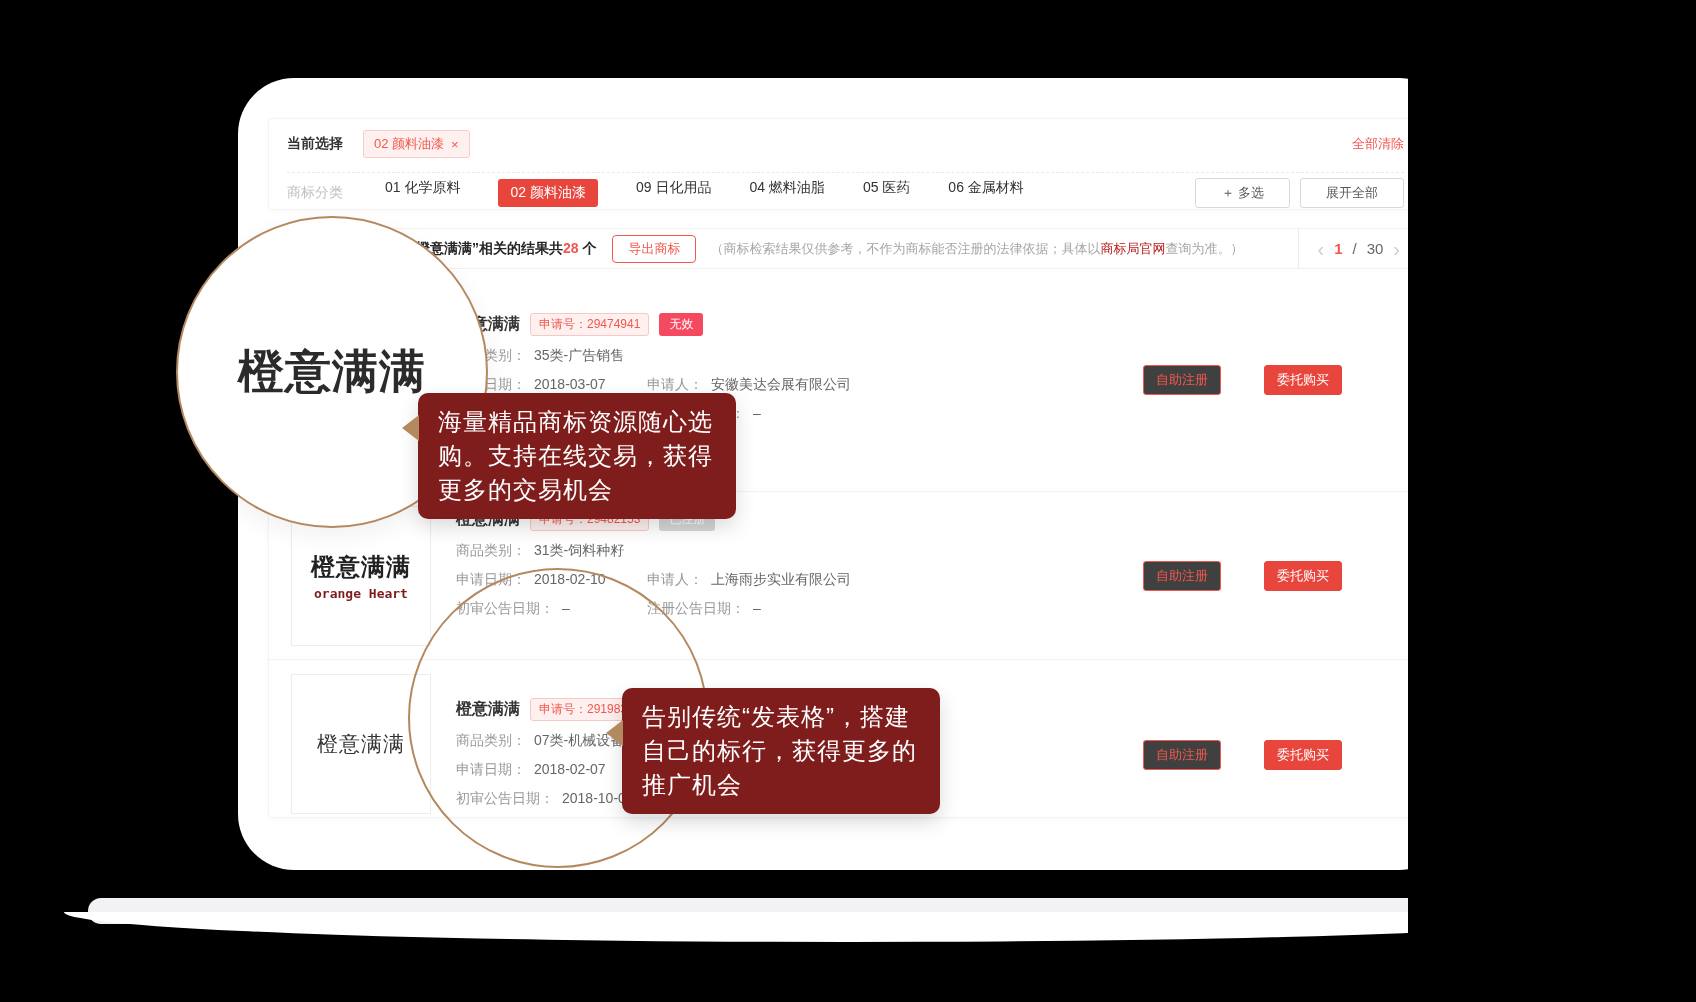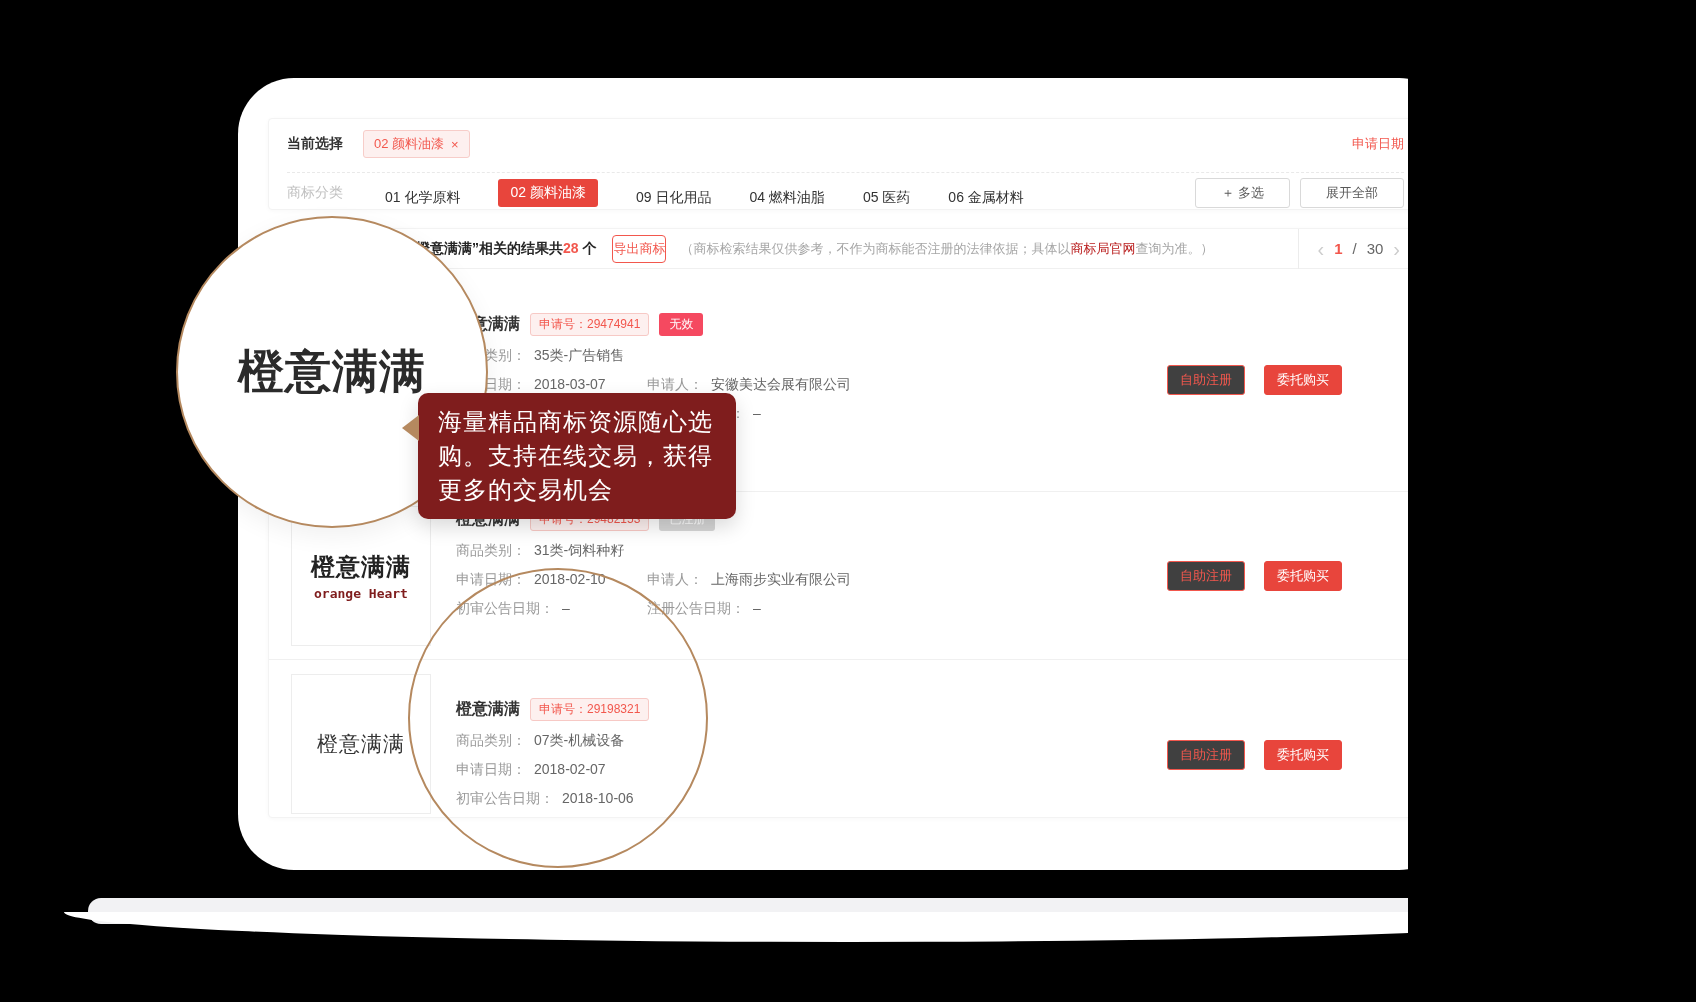--- a/index.html
+++ b/index.html
@@ -22,31 +22,31 @@
   
   .fc-row{position:absolute;left:18px;right:18px;display:flex;align-items:center;}
   .fc-row-a{top:8px;height:34px;}
   .fc-label{font-size:14px;color:#333;font-weight:600;}
   .chip{margin-left:20px;display:inline-flex;align-items:center;gap:7px;background:#fdf0ef;border:1px solid #f7cdc9;border-radius:3px;padding:4px 10px;font-size:13px;color:#f2574d;cursor:pointer;}
   .chip .x{font-size:13px;line-height:1;}
   .clear-all{margin-left:auto;font-size:13px;color:#f2574d;cursor:pointer;}
   .fc-divider{position:absolute;left:18px;right:18px;top:53px;border-top:1px dashed #e9e9e9;}
   .fc-row-b{top:58px;height:32px;}
   .fc-label-muted{font-size:14px;color:#c0c0c0;}
-  .tabs{display:flex;align-items:flex-end;gap:38px;margin-left:42px;}
+  .tabs{display:flex;align-items:flex-start;gap:38px;margin-left:42px;}
   .tab{font-size:14px;color:#333;cursor:pointer;white-space:nowrap;}
   .tab.active{background:#e8453c;color:#fff;border-radius:3px;padding:5px 12px;}
   .fc-buttons{margin-left:auto;display:flex;gap:10px;}
   .ghost-btn{border:1px solid #d9d9d9;border-radius:3px;background:#fff;color:#595959;font-size:13px;padding:5px 25px;cursor:pointer;white-space:nowrap;}
 
   
   .res-header{position:relative;display:flex;align-items:center;height:40px;padding-left:28px;border-bottom:1px solid #f0f0f0;}
   .summary{font-size:14px;color:#262626;font-weight:600;white-space:nowrap;}
   .summary .cnt{color:#f2574d;}
-  .export-btn{margin-left:16px;border:1px solid #f2574d;color:#f2574d;background:#fff;border-radius:4px;font-size:13px;padding:4px 0;cursor:pointer;white-space:nowrap;}
+  .export-btn{margin-left:16px;border:1px solid #f2574d;color:#f2574d;background:#fff;border-radius:4px;font-size:13px;padding:4px 15px;cursor:pointer;white-space:nowrap;}
   .disclaimer{margin-left:14px;font-size:13px;color:#a6a6a6;white-space:nowrap;}
   .disclaimer .lnk{color:#b91c1c;font-weight:400;cursor:pointer;}
   .pager{margin-left:auto;display:flex;align-items:center;gap:10px;border-left:1px solid #ececec;height:40px;padding:0 22px 0 18px;font-size:15px;color:#666;}
   .pager .arrow{color:#ccc;font-size:20px;line-height:1;cursor:pointer;}
   .pager .cur{color:#f2574d;font-weight:600;}
 
   
   .result-row{position:absolute;left:0;width:100%;}
   .row-1{top:40px;height:222px;}
   .row-2{top:262px;height:168px;border-top:1px solid #f0f0f0;}
@@ -65,21 +65,21 @@
   .pill-invalid{background:#f54960;}
   .pill-registered{background:#d6d6d6;}
   .frow{display:flex;margin-top:9px;font-size:14px;line-height:20px;}
   .fcell{width:191px;display:flex;}
   .fcell.wide{width:auto;}
   .flabel{color:#999;white-space:nowrap;}
   .fvalue{color:#666;margin-left:8px;white-space:nowrap;}
   .actions{position:absolute;right:80px;top:50%;transform:translateY(-50%);display:flex;gap:19px;}
   .row-3 .actions{top:60%;}
   .btn-outline{border:1px solid #f2574d;color:#f2574d;background:#404040;border-radius:3px;font-size:13px;padding:5px 12px;cursor:pointer;white-space:nowrap;}
-  .btn-solid{border:1px solid #e8453c;color:#fff;background:#e8453c;border-radius:3px;font-size:13px;padding:5px 12px;cursor:pointer;white-space:nowrap;}
+  .btn-solid{border:1px solid #e8453c;color:#fff;background:#e8453c;border-radius:3px;font-size:13px;padding:5px 12px;cursor:pointer;white-space:nowrap;margin-left:24px;}
 
   
   .magnifier-1{position:absolute;left:176px;top:216px;width:312px;height:312px;border-radius:50%;background:#fff;border:2px solid #b5895f;display:flex;align-items:center;justify-content:center;z-index:5;box-shadow:0 8px 24px rgba(0,0,0,0.06);}
   .magnifier-1 .mg-text{font-size:46px;font-weight:600;color:#2b2b2b;letter-spacing:1px;white-space:nowrap;}
   .magnifier-2{position:absolute;left:408px;top:568px;width:300px;height:300px;border-radius:50%;background:transparent;border:2px solid #b5895f;z-index:5;}
 
   
   .tooltip{position:absolute;background:#7f1d1d;color:#fff;border-radius:10px;padding:12px 20px;font-size:24px;line-height:34px;letter-spacing:1px;z-index:6;box-shadow:0 8px 20px rgba(0,0,0,0.15);}
   .tooltip-1{left:418px;top:393px;width:318px;}
   .tooltip-2{left:622px;top:688px;width:318px;}
@@ -94,21 +94,21 @@
 
   <div class="window">
 
     <div class="card filter-card">
       <div class="fc-row fc-row-a">
         <span class="fc-label">当前选择</span>
         <span class="chip">
           <span>02 颜料油漆</span>
           <span class="x">×</span>
         </span>
-        <span class="clear-all">申请日期</span>
+        <span class="clear-all">全部清除</span>
       </div>
       <div class="fc-divider"></div>
       <div class="fc-row fc-row-b">
         <span class="fc-label-muted">商标分类</span>
         <div class="tabs">
           <span class="tab">01 化学原料</span>
           <span class="tab active">02 颜料油漆</span>
           <span class="tab">09 日化用品</span>
           <span class="tab">04 燃料油脂</span>
           <span class="tab">05 医药</span>
@@ -261,17 +261,21 @@
 
   <div class="magnifier-1">
     <span class="mg-text">橙意满满</span>
   </div>
   <div class="magnifier-2"></div>
 
   <div class="tooltip tooltip-1">
     <span class="arrow"></span>
     <span>海量精品商标资源随心选购。支持在线交易，获得更多的交易机会</span>
   </div>
+  <div class="tooltip tooltip-2">
+    <span class="arrow"></span>
+    <span>告别传统“发表格”，搭建自己的标行，获得更多的推广机会</span>
+  </div>
 
   <div class="base-bar"></div>
   <div class="base-curve"></div>
 
 </div>
 
 </body></html>

